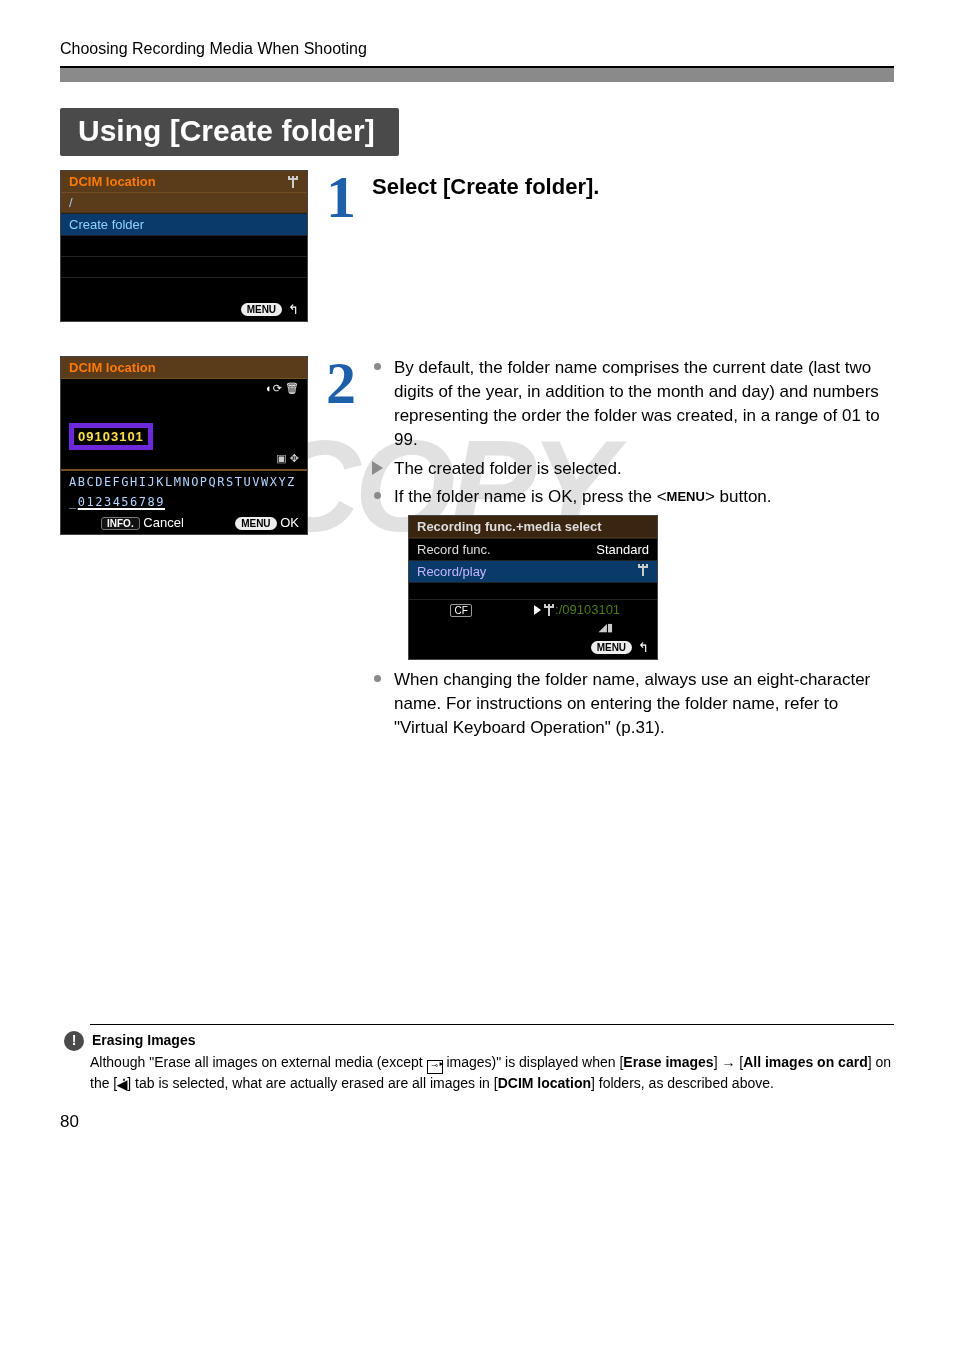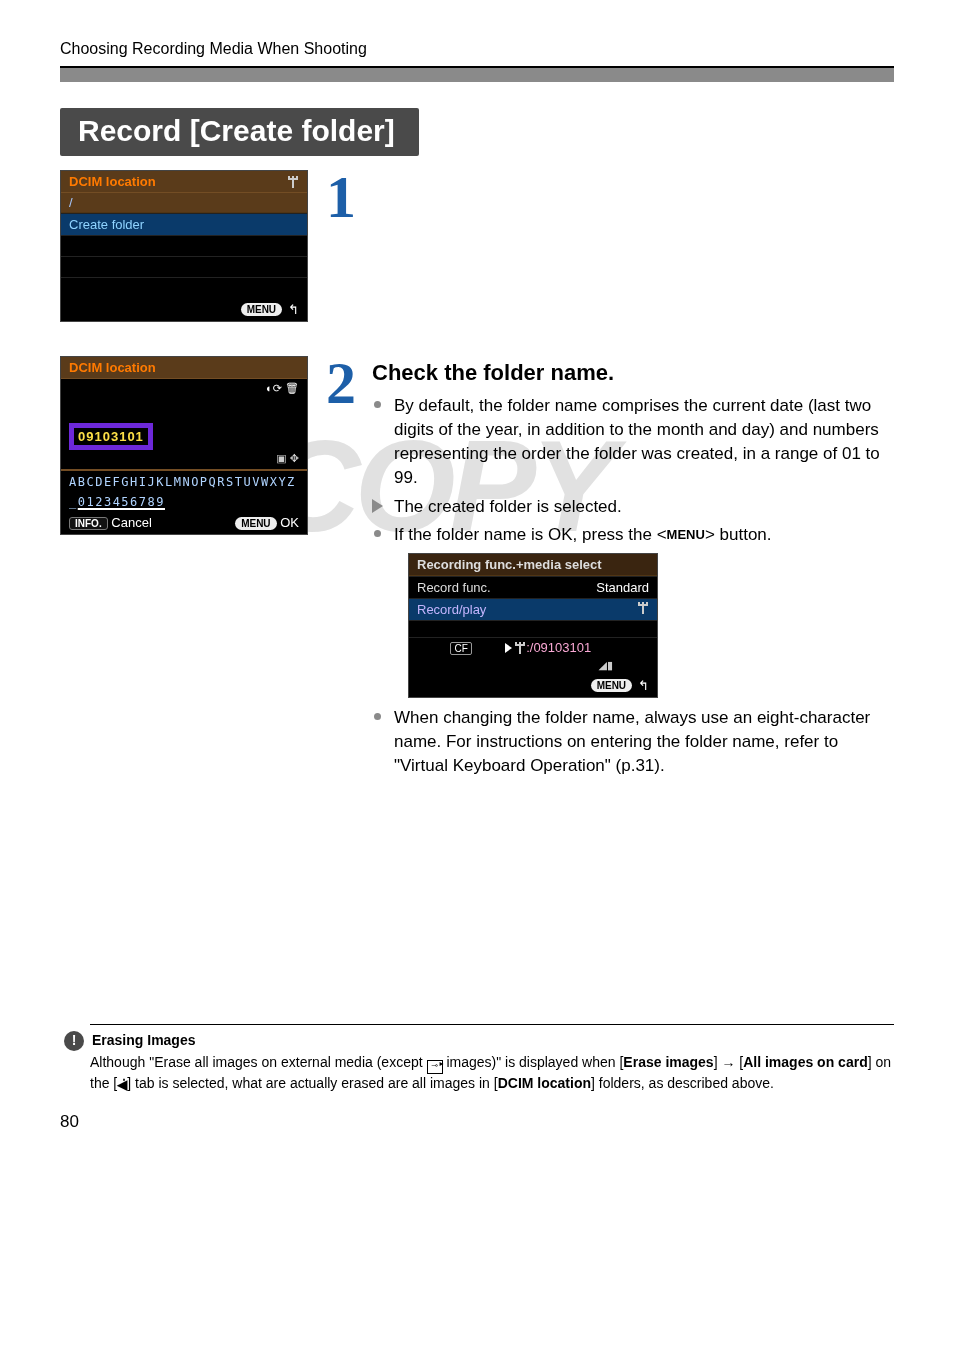--- a/index.html
+++ b/index.html
@@ -192,20 +192,21 @@
   }
   .pill-dark {
     display: inline-block;
     background: #111;
     color: #fff;
     border: 1px solid #777;
     font-size: 10px;
     font-weight: bold;
     padding: 0 5px;
     border-radius: 3px;
+    margin-left: 32px;
   }
   .icon-stack {
     display: flex;
     flex-direction: column;
     align-items: flex-end;
     gap: 2px;
     font-size: 11px;
     line-height: 1;
   }
   .usb-icon {
@@ -296,22 +297,22 @@
     display: flex;
     padding: 2px 8px;
     border-top: 1px solid #222;
   }
   .shot-small .tworow .cell-l {
     flex: 0 0 38%;
     text-align: center;
   }
   .shot-small .tworow .cell-r {
     flex: 1 1 auto;
-    text-align: left;
-    color: #f9a8d4;
+    text-align: center;
+    color: #4d7c0f;
   }
   .shot-small .footer {
     display: flex;
     justify-content: flex-end;
     align-items: center;
     padding: 4px 8px;
     gap: 6px;
   }
 
   .note-section {
@@ -412,21 +413,21 @@
 </style>
 </head>
 <body>
 
 <div class="page">
 
   <div class="breadcrumb">Choosing Recording Media When Shooting</div>
   <hr class="top-rule">
   <div class="accent-bar"></div>
 
-  <div class="section-title-box">Record [Create folder]</div>
+  <div class="section-title-box">Using [Create folder]</div>
 
 
   <div class="watermark">COPY</div>
 
   <div class="steps">
 
     <div class="step">
       <div class="left">
         <div class="shot">
           <div class="headerline">
@@ -440,20 +441,23 @@
           <div class="empty"></div>
           <div class="empty"></div>
           <div class="empty"></div>
           <div class="footer">
             <span class="pill">MENU</span>
             <span>↰</span>
           </div>
         </div>
       </div>
       <div class="num">1</div>
+      <div class="body">
+        <div class="heading">Select [Create folder].</div>
+      </div>
     </div>
 
     <div class="step">
       <div class="left">
         <div class="shot">
           <div class="headerline">
             <span class="hl-orange">DCIM location</span>
           </div>
           <div class="name-edit">
             <span class="name-box">09103101</span>
@@ -476,21 +480,20 @@
             </span>
             <span>
               <span class="pill">MENU</span>
               <span>OK</span>
             </span>
           </div>
         </div>
       </div>
       <div class="num">2</div>
       <div class="body">
-        <div class="heading">Check the folder name.</div>
         <ul class="bullets">
           <li><span class="dot"></span><span>By default, the folder name comprises the current date (last two digits of the year, in addition to the month and day) and numbers representing the order the folder was created, in a range of 01 to 99.</span></li>
           <li><span class="tri"></span><span>The created folder is selected.</span></li>
           <li><span class="dot"></span><span>If the folder name is OK, press the &lt;<span class="menu-inline">MENU</span>&gt; button.</span></li>
         </ul>
 
         <div class="shot-small">
           <div class="header2">Recording func.+media select</div>
           <div class="row">
             <span class="lbl">Record func.</span>

